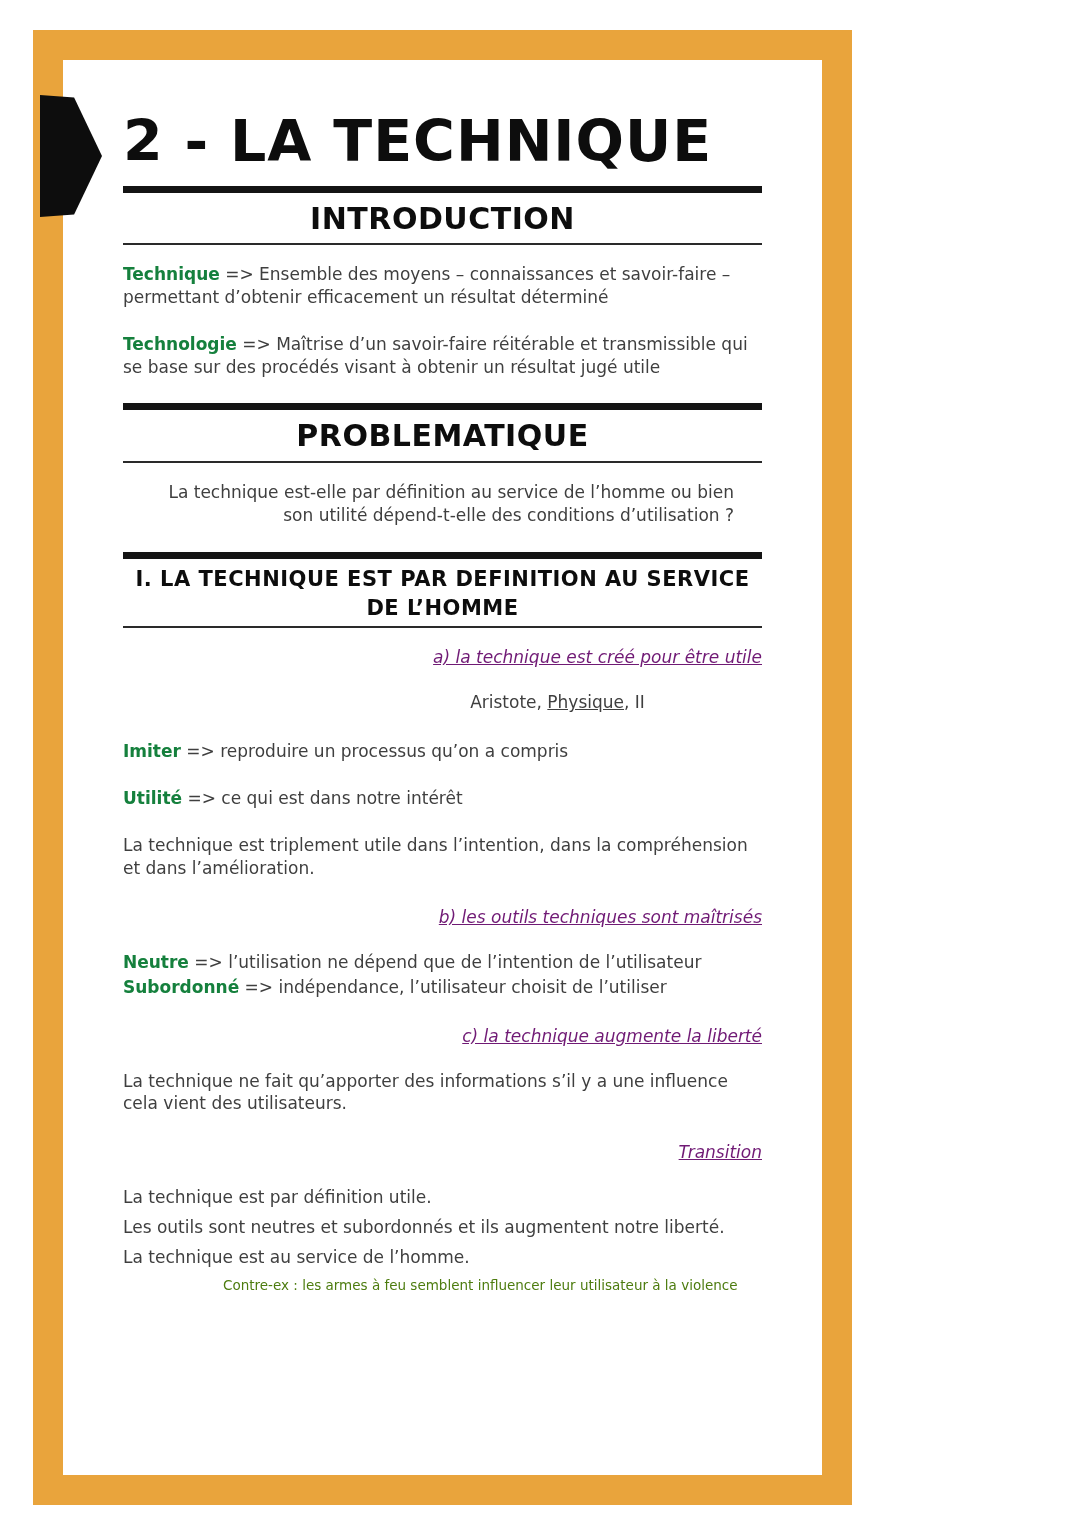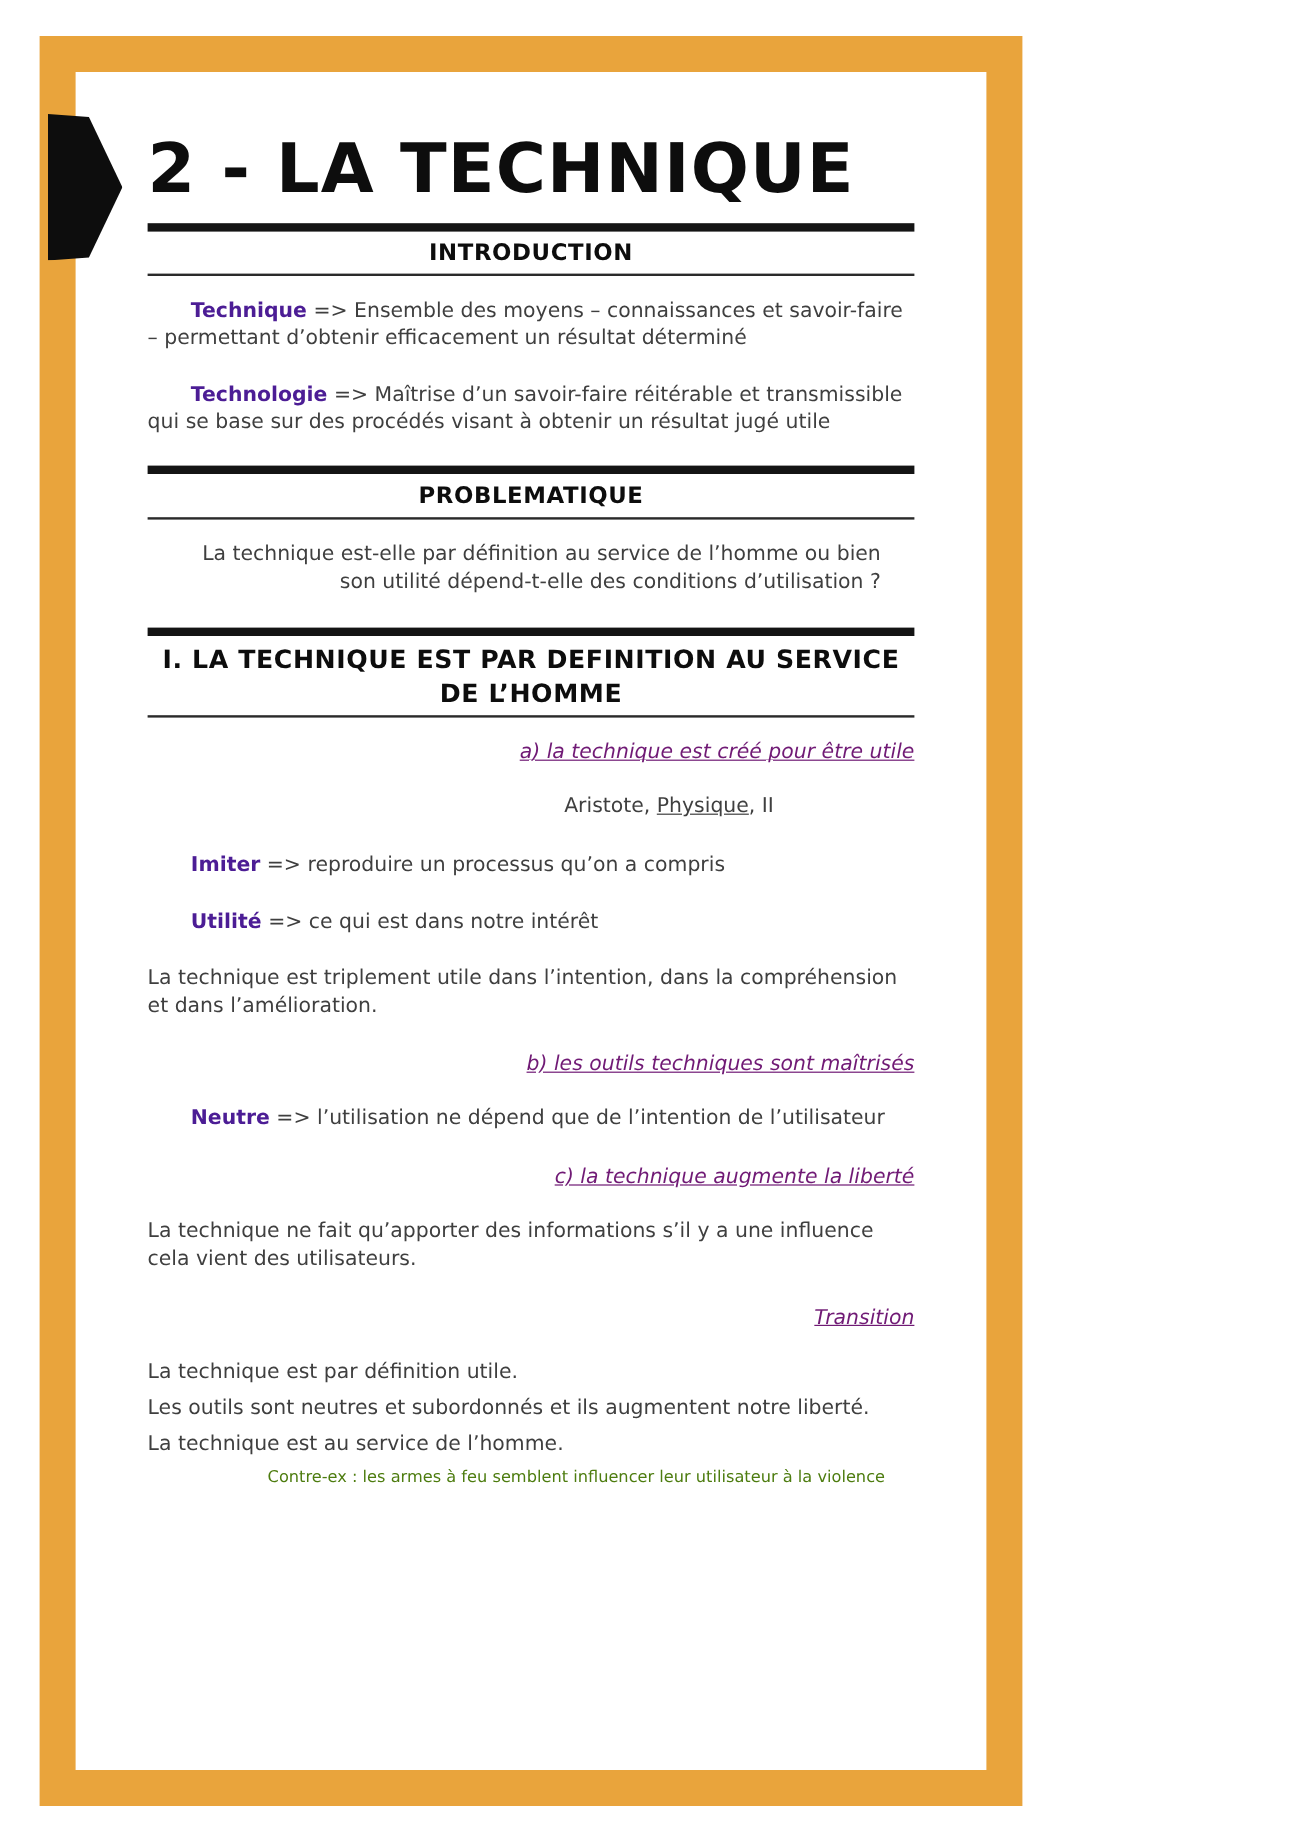--- a/index.html
+++ b/index.html
@@ -55,35 +55,34 @@
     background: #141414;
     margin: 0 0 6px 0;
   }
   .rule-thin {
     height: 2px;
     background: #2a2a2a;
     margin: 4px 0 18px 0;
   }
   h2.section-heading {
     margin: 6px 0 0 0;
-    font-size: 19px;
+    font-size: 30px;
     font-weight: bold;
     color: #0d0d0d;
     text-align: center;
     letter-spacing: 0.5px;
   }
   h2.section-heading.smaller {
     font-size: 21px;
   }
   p.def {
     margin: 0 0 24px 0;
   }
   p.def b {
-    color: #4c1d95;
-    margin-left: 36px;
+    color: #15803d;
   }
   .centered-question {
     text-align: right;
     margin: 0 0 26px 0;
     padding: 0 28px;
   }
   .sub-heading {
     text-align: right;
     font-style: italic;
     text-decoration: underline;
@@ -158,20 +157,21 @@
 
       <p class="def"><b>Utilité</b><span> =&gt; ce qui est dans notre intérêt</span></p>
 
 
       <p class="plain">La technique est triplement utile dans l’intention, dans la compréhension et dans l’amélioration.</p>
 
       <p class="sub-heading">b) les outils techniques sont maîtrisés</p>
 
       <div class="subdef-block">
         <p class="def subdef"><b>Neutre</b><span> =&gt; l’utilisation ne dépend que de l’intention de l’utilisateur</span></p>
+        <p class="def subdef"><b>Subordonné</b><span> =&gt; indépendance, l’utilisateur choisit de l’utiliser</span></p>
       </div>
 
       <div class="block-gap"></div>
 
       <p class="sub-heading">c) la technique augmente la liberté</p>
 
       <p class="plain">La technique ne fait qu’apporter des informations s’il y a une influence cela vient des utilisateurs.</p>
 
       <p class="sub-heading">Transition</p>
 

